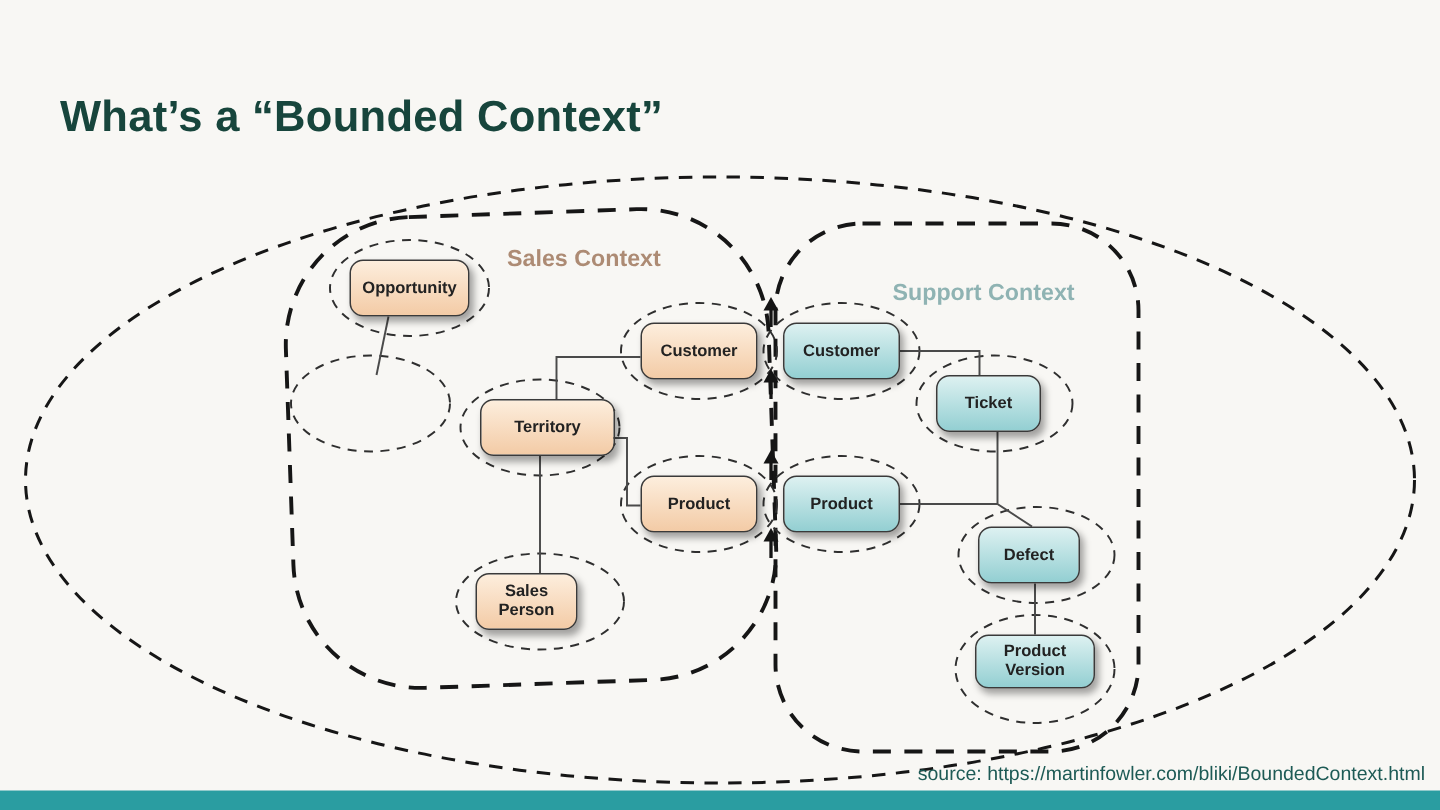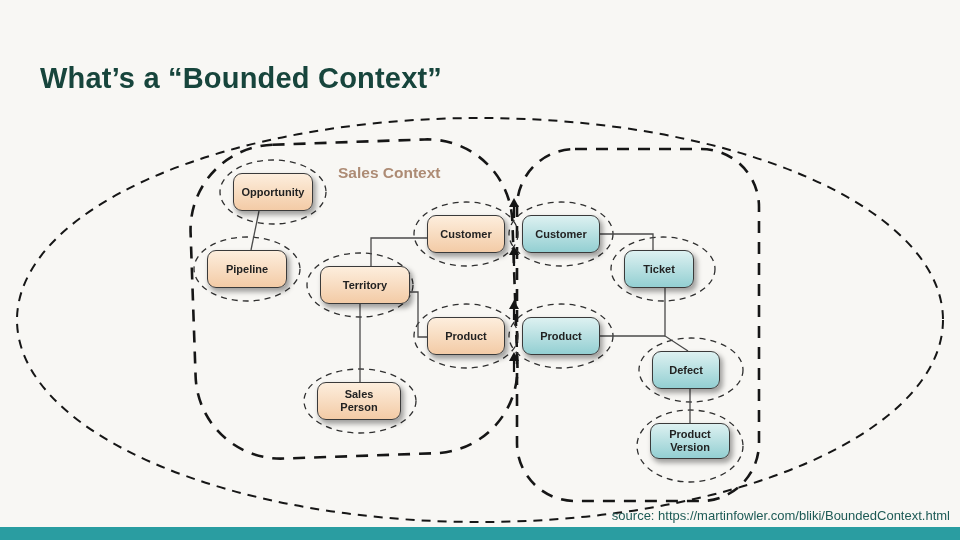--- a/index.html
+++ b/index.html
@@ -95,27 +95,27 @@
           <polygon class="arrow-head" points="509,309 519,309 514,300"></polygon>
         </g>
         <g>
           <line class="arrow-line" x1="514" y1="372" x2="514" y2="360"></line>
           <polygon class="arrow-head" points="509,361 519,361 514,352"></polygon>
         </g>
       </g>
     </svg>
 
     <div class="ctx-label sales">Sales Context</div>
+    <div class="ctx-label support">Support Context</div>
 
     <div class="node sales" style="left:233px;top:173px;width:80px;height:38px">Opportunity</div>
-    <div class="node sales" style="left:207px;top:250px;width:80px;height:38px">Pipeline</div>
     <div class="node sales" style="left:320px;top:266px;width:90px;height:38px">Territory</div>
     <div class="node sales" style="left:427px;top:215px;width:78px;height:38px">Customer</div>
     <div class="node sales" style="left:427px;top:317px;width:78px;height:38px">Product</div>
-    <div class="node sales" style="left:317px;top:382px;width:84px;height:38px">Sales Person</div>
+    <div class="node sales" style="left:317px;top:382px;width:68px;height:38px">Sales Person</div>
 
     <div class="node support" style="left:522px;top:215px;width:78px;height:38px">Customer</div>
     <div class="node support" style="left:522px;top:317px;width:78px;height:38px">Product</div>
     <div class="node support" style="left:624px;top:250px;width:70px;height:38px">Ticket</div>
     <div class="node support" style="left:652px;top:351px;width:68px;height:38px">Defect</div>
     <div class="node support" style="left:650px;top:423px;width:80px;height:36px">Product Version</div>
   </div>
 
   <div class="source">source: https://martinfowler.com/bliki/BoundedContext.html</div>
 

